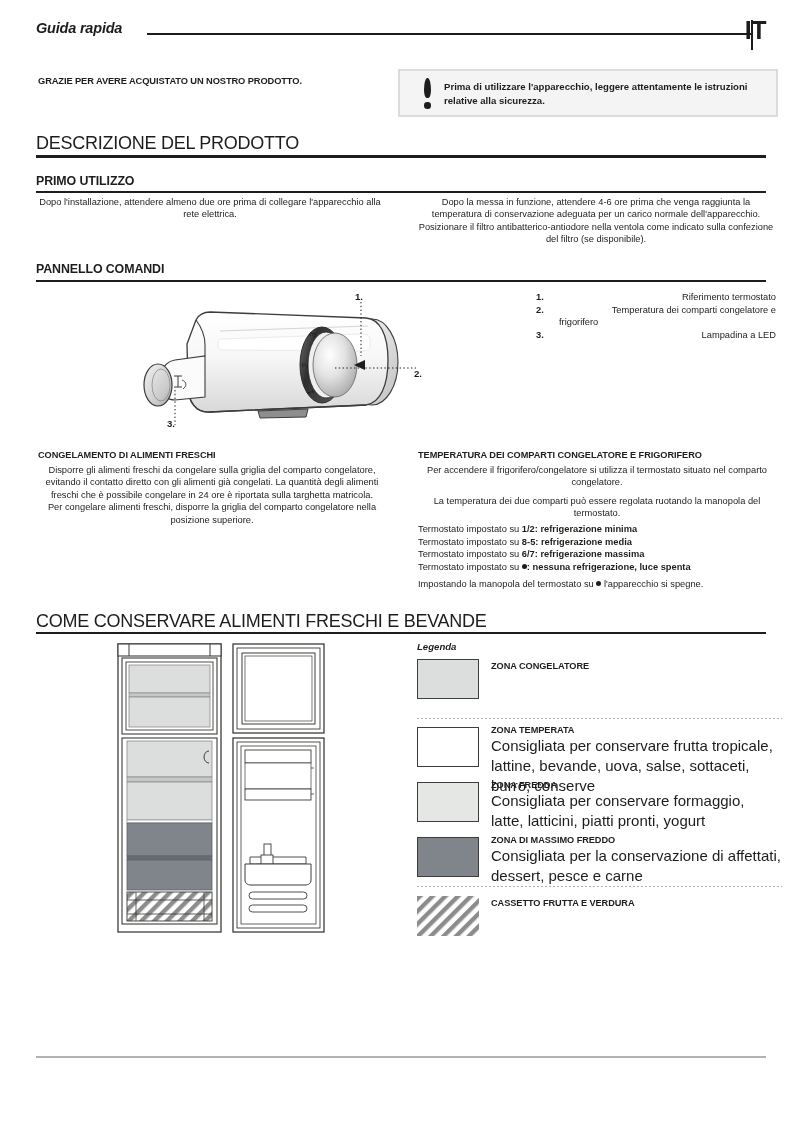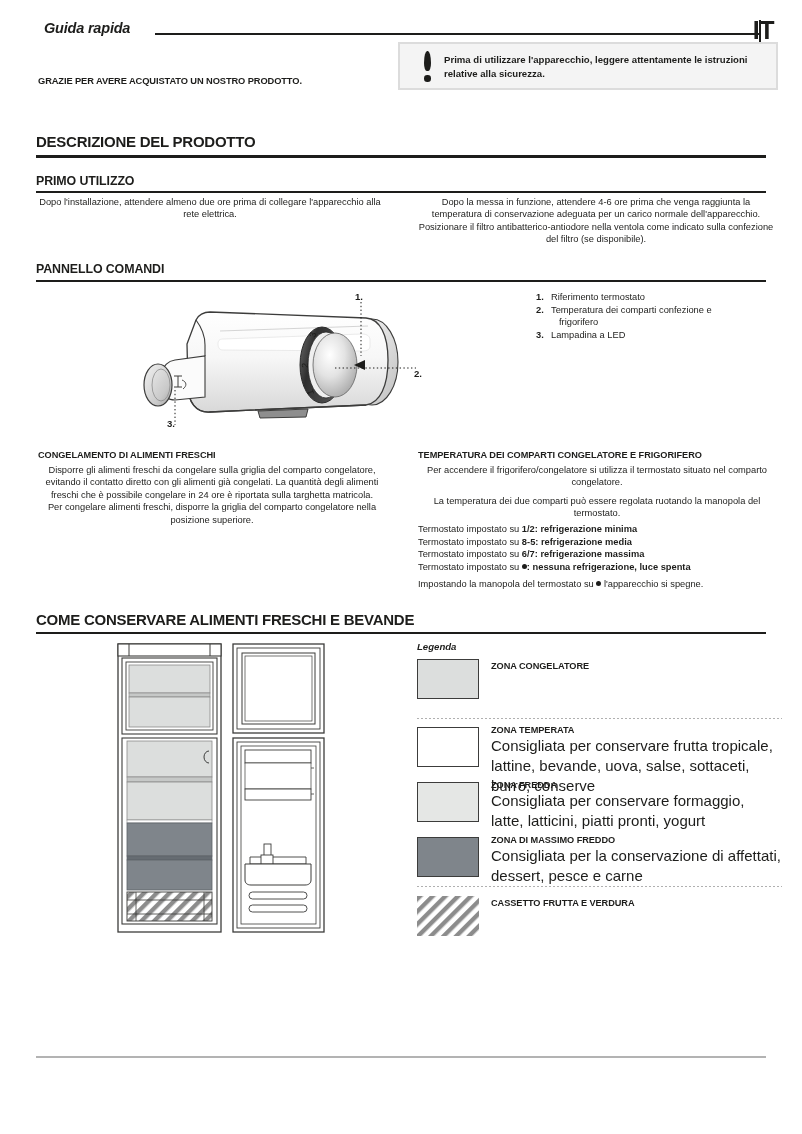--- a/index.html
+++ b/index.html
@@ -19,21 +19,21 @@
   .page {
     position: absolute;
     left: 0; top: 0;
     width: 802px;
     height: 1134px;
   }
 
   
   .header {
     position: absolute;
-    left: 44px; top: 18px;
+    left: 36px; top: 18px;
     width: 730px;
     height: 34px;
   }
   .header-title {
     position: absolute;
     left: 0; top: 2px;
     font-size: 14.5px;
     font-weight: bold;
     font-style: italic;
     letter-spacing: -0.2px;
@@ -66,21 +66,21 @@
   .thanks {
     position: absolute;
     left: 38px; top: 76px;
     font-size: 9.3px;
     font-weight: bold;
     letter-spacing: -0.1px;
     white-space: nowrap;
   }
   .warn-box {
     position: absolute;
-    left: 398px; top: 42px;
+    left: 398px; top: 69px;
     width: 380px;
     height: 48px;
     background: #f4f4f4;
     border: 2px solid #dcdcdc;
     box-sizing: border-box;
   }
   .warn-icon {
     position: absolute;
     left: 20px; top: 7px;
     width: 14px;
@@ -126,22 +126,22 @@
     position: absolute;
     left: 36px; top: 1056px;
     width: 730px;
     height: 2px;
     background: #b3b3b3;
   }
 
   
   .h1 {
     position: absolute;
-    font-size: 15px;
-    font-weight: bold;
+    font-size: 18px;
+    font-weight: normal;
     letter-spacing: -0.25px;
     white-space: nowrap;
   }
   .h2 {
     position: absolute;
     font-size: 12.4px;
     font-weight: bold;
     letter-spacing: -0.1px;
     white-space: nowrap;
   }
@@ -181,20 +181,21 @@
     margin-bottom: 0.6px;
   }
   .callout-list .ci .num {
     position: absolute;
     left: 0; top: 0;
     font-weight: bold;
   }
   .callout-list .ci .txt {
     display: block;
     text-indent: 0;
+    text-align: right;
   }
   .callout-list .ci .cont {
     display: block;
     padding-left: 8px;
   }
 
   
   .therm-lines {
     position: absolute;
     left: 418px; top: 523px;
@@ -394,21 +395,21 @@
   <div class="cp-label" style="left:414px; top:368px;">2.</div>
   <div class="cp-label" style="left:167px; top:418px;">3.</div>
 
   <div class="callout-list">
     <div class="ci">
       <span class="num">1.</span>
       <span class="txt">Riferimento termostato</span>
     </div>
     <div class="ci">
       <span class="num">2.</span>
-      <span class="txt">Temperatura dei comparti confezione e</span>
+      <span class="txt">Temperatura dei comparti congelatore e</span>
       <span class="cont">frigorifero</span>
     </div>
     <div class="ci">
       <span class="num">3.</span>
       <span class="txt">Lampadina a LED</span>
     </div>
   </div>
 
   <div class="h3" style="left:38px; top:450px;">CONGELAMENTO DI ALIMENTI FRESCHI</div>
   <div class="body-text" style="left:38px; top:464px; width:348px;">

